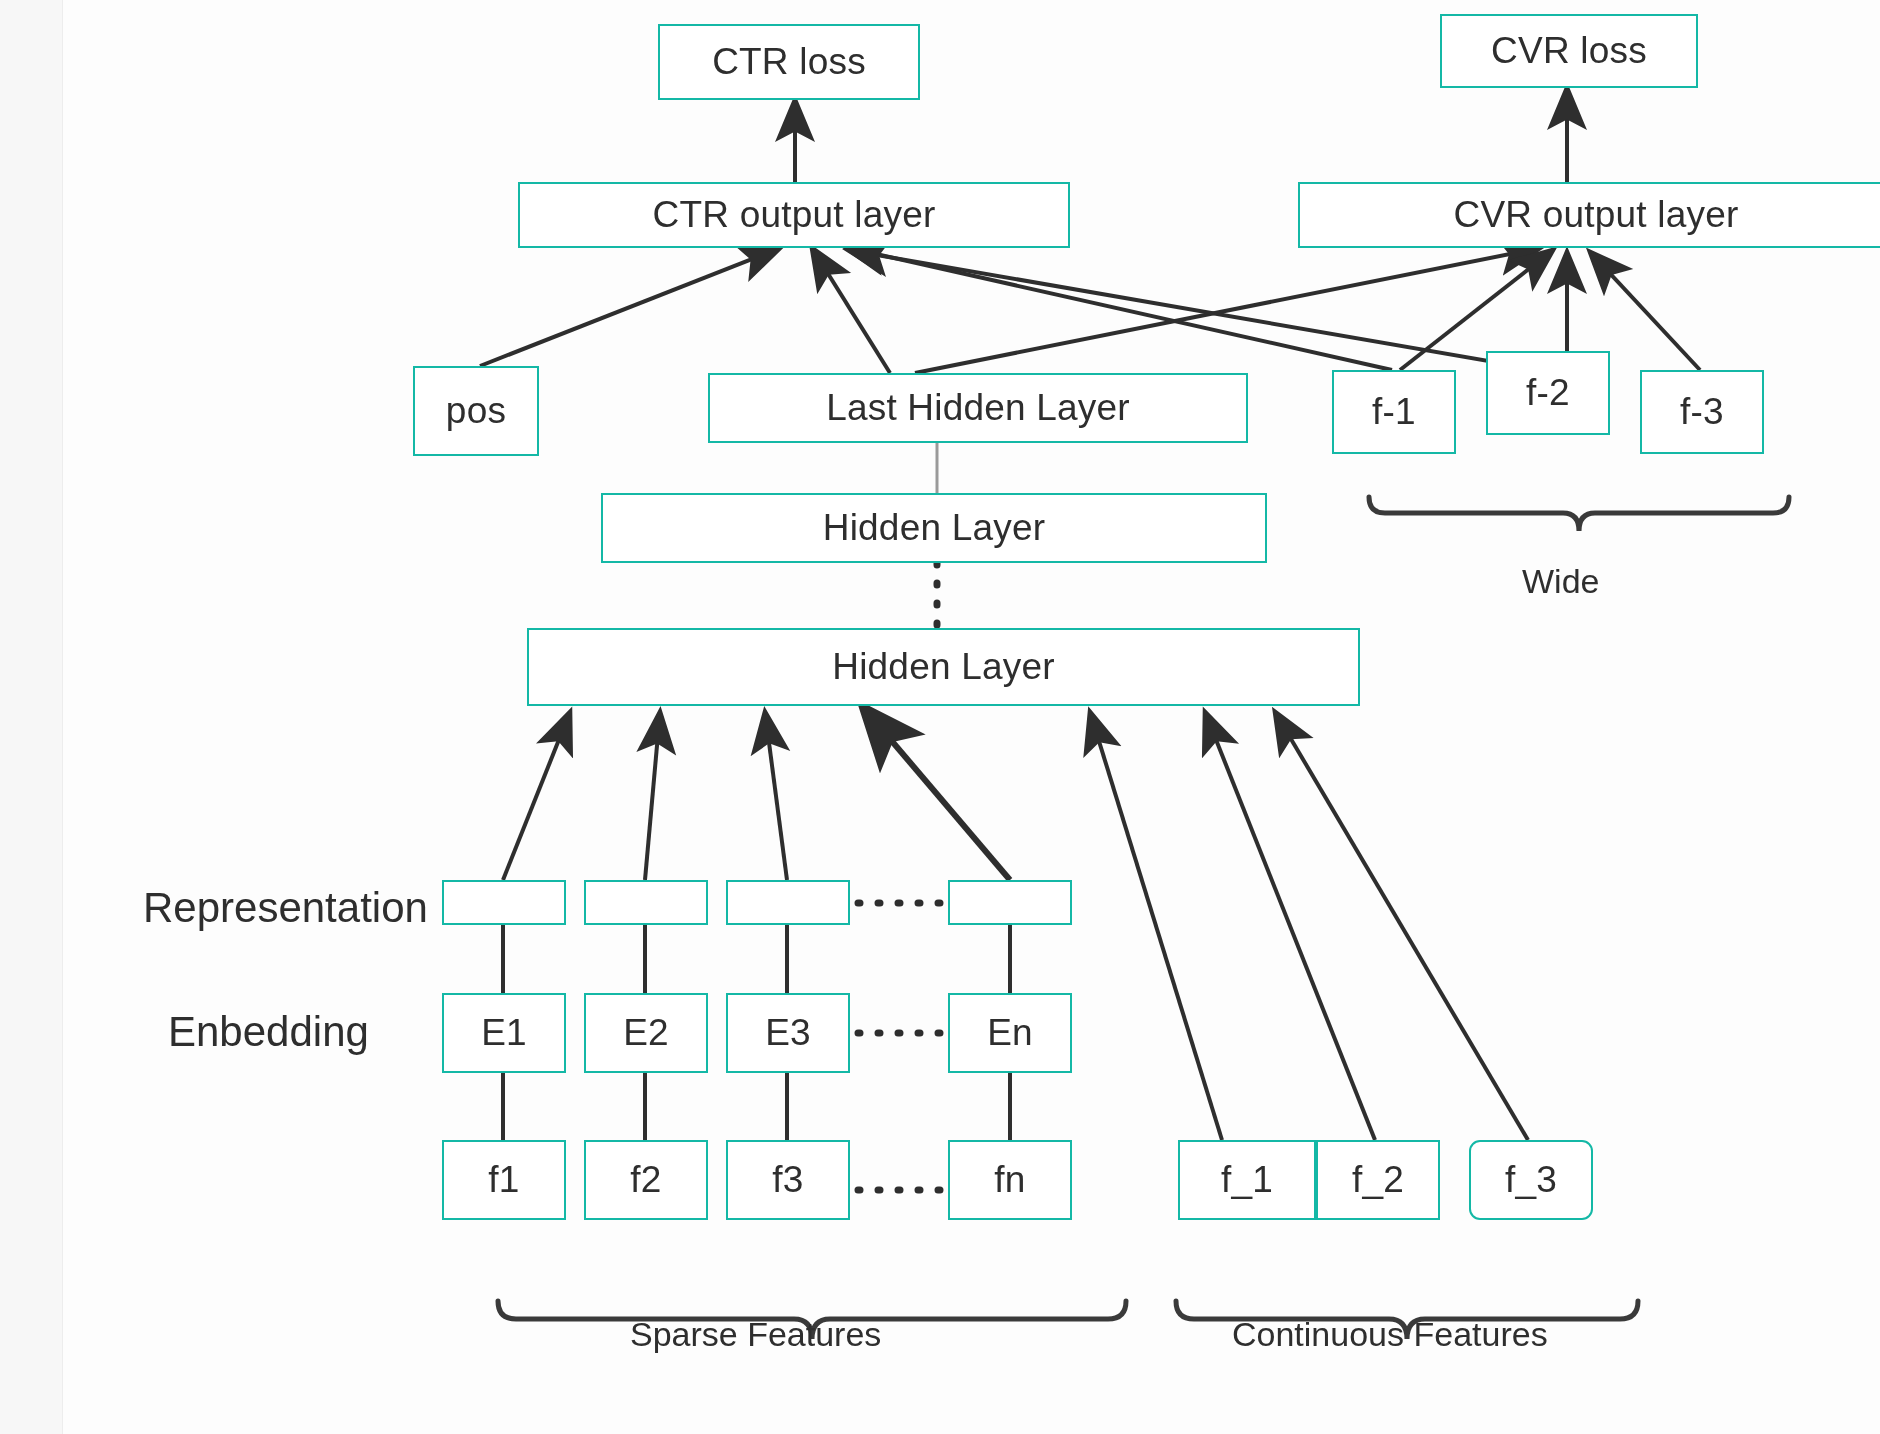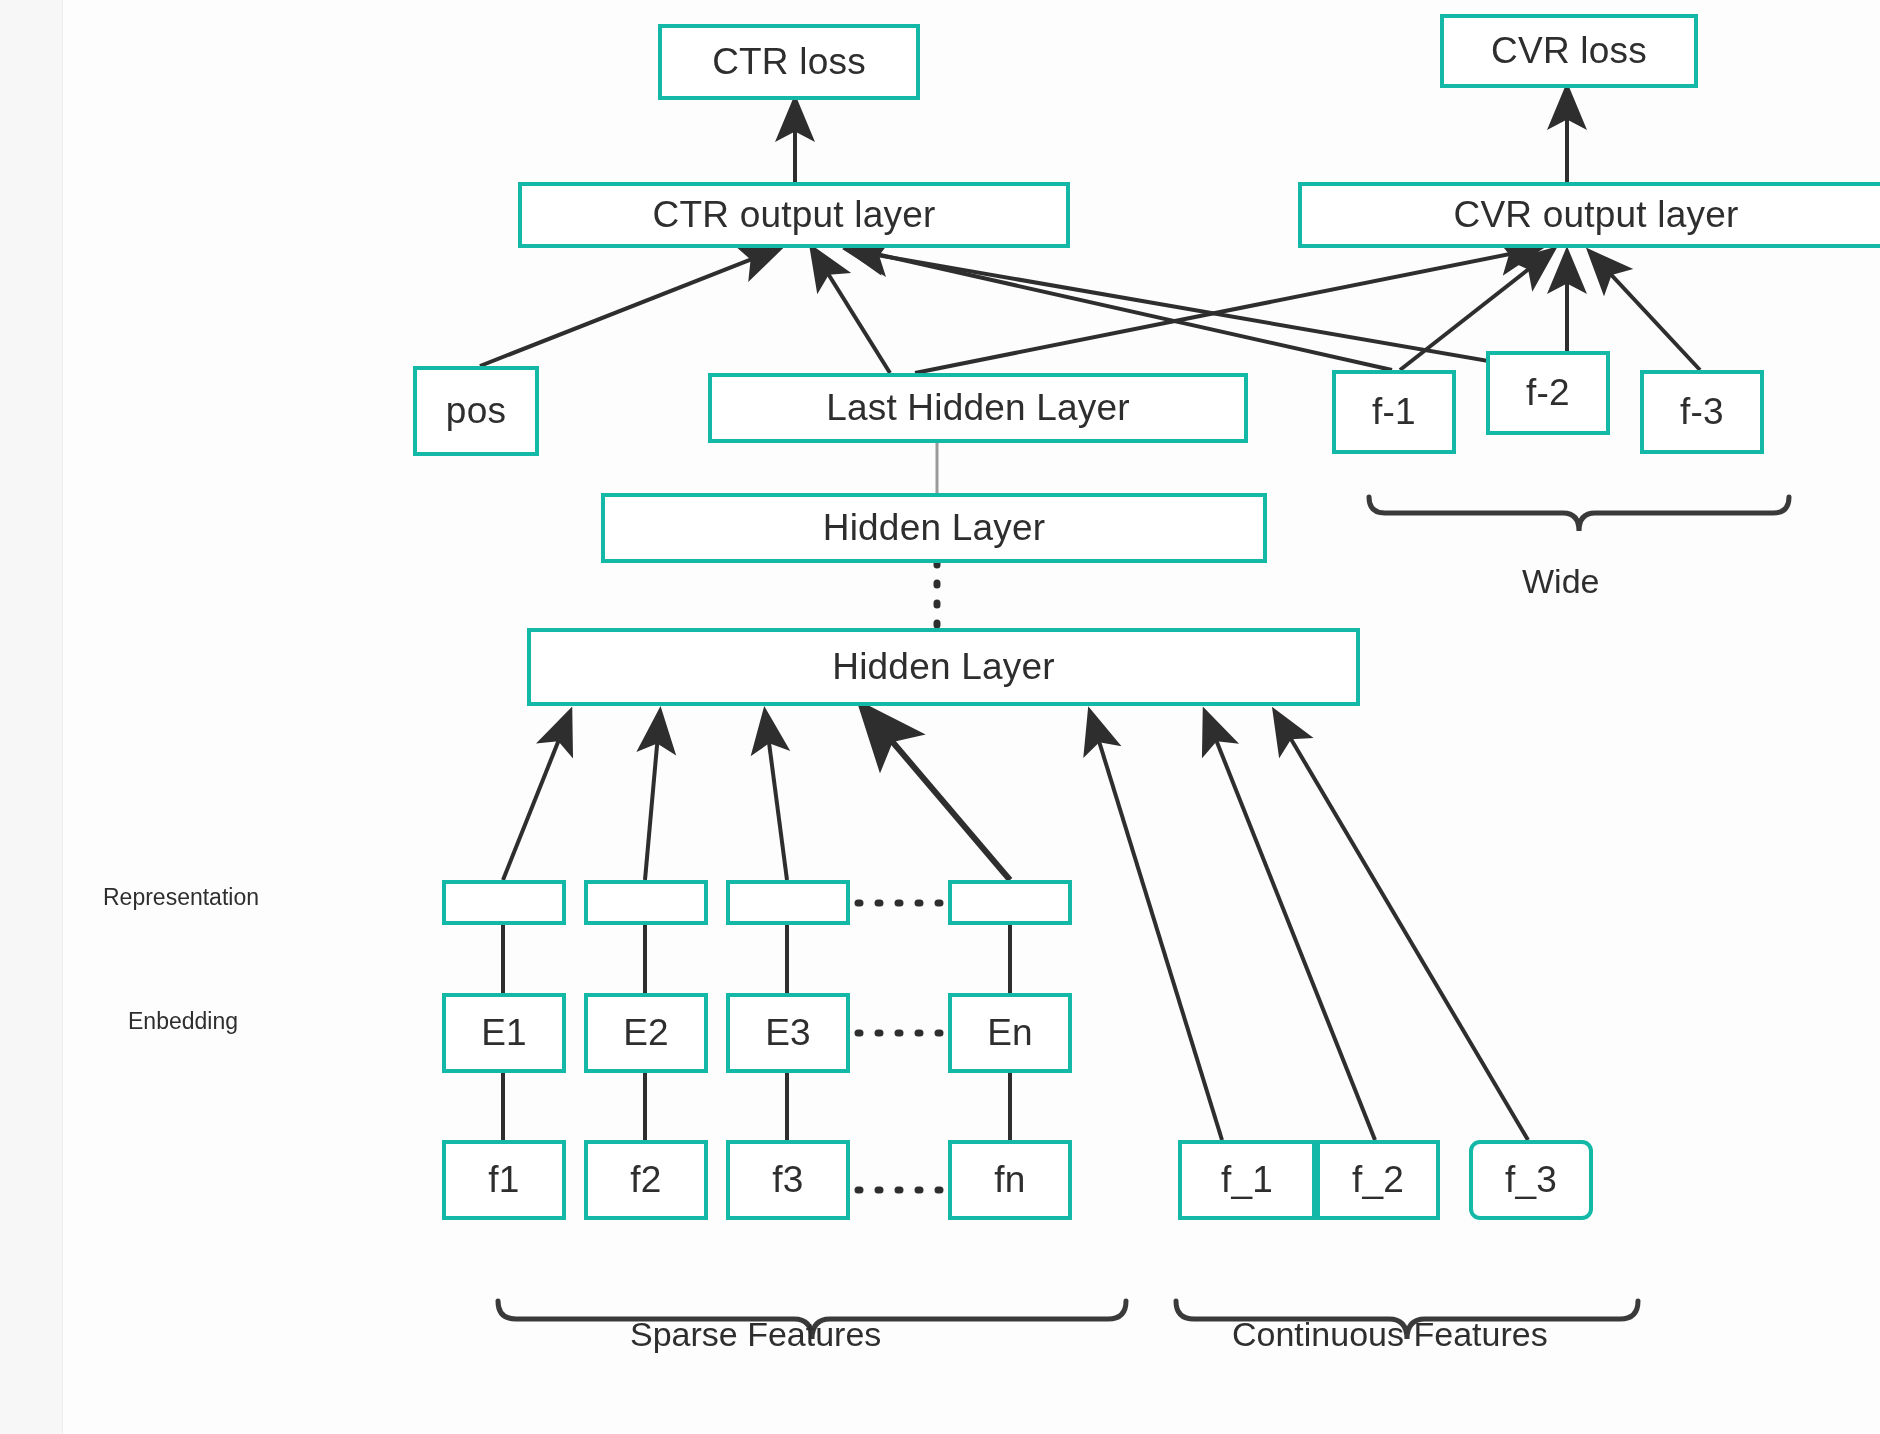--- a/index.html
+++ b/index.html
@@ -24,39 +24,39 @@
   }
   #wires {
     position: absolute;
     left: 0; top: 0;
     width: 1880px; height: 1434px;
     pointer-events: none;
   }
   .node {
     position: absolute;
     box-sizing: border-box;
-    border: 4px solid #14b8a6;
+    border: 2px solid #14b8a6;
     background: #ffffff;
     display: flex;
     align-items: center;
     justify-content: center;
     color: #2e2e2e;
     font-weight: 400;
     letter-spacing: 0.2px;
     z-index: 3;
   }
   .plain-label {
     position: absolute;
     color: #2e2e2e;
     white-space: nowrap;
     z-index: 3;
   }
   .f-big  { font-size: 37px; }
   .f-mid  { font-size: 35px; }
-  .f-side { font-size: 23px; }
+  .f-side { font-size: 42px; margin-left: 40px; }
   .f-cap  { font-size: 34px; }
 </style>
 </head>
 <body>
 
 <div id="stage">
 
   <div id="page-edge"></div>
 
   <svg id="wires" viewBox="0 0 1880 1434" xmlns="http://www.w3.org/2000/svg">

